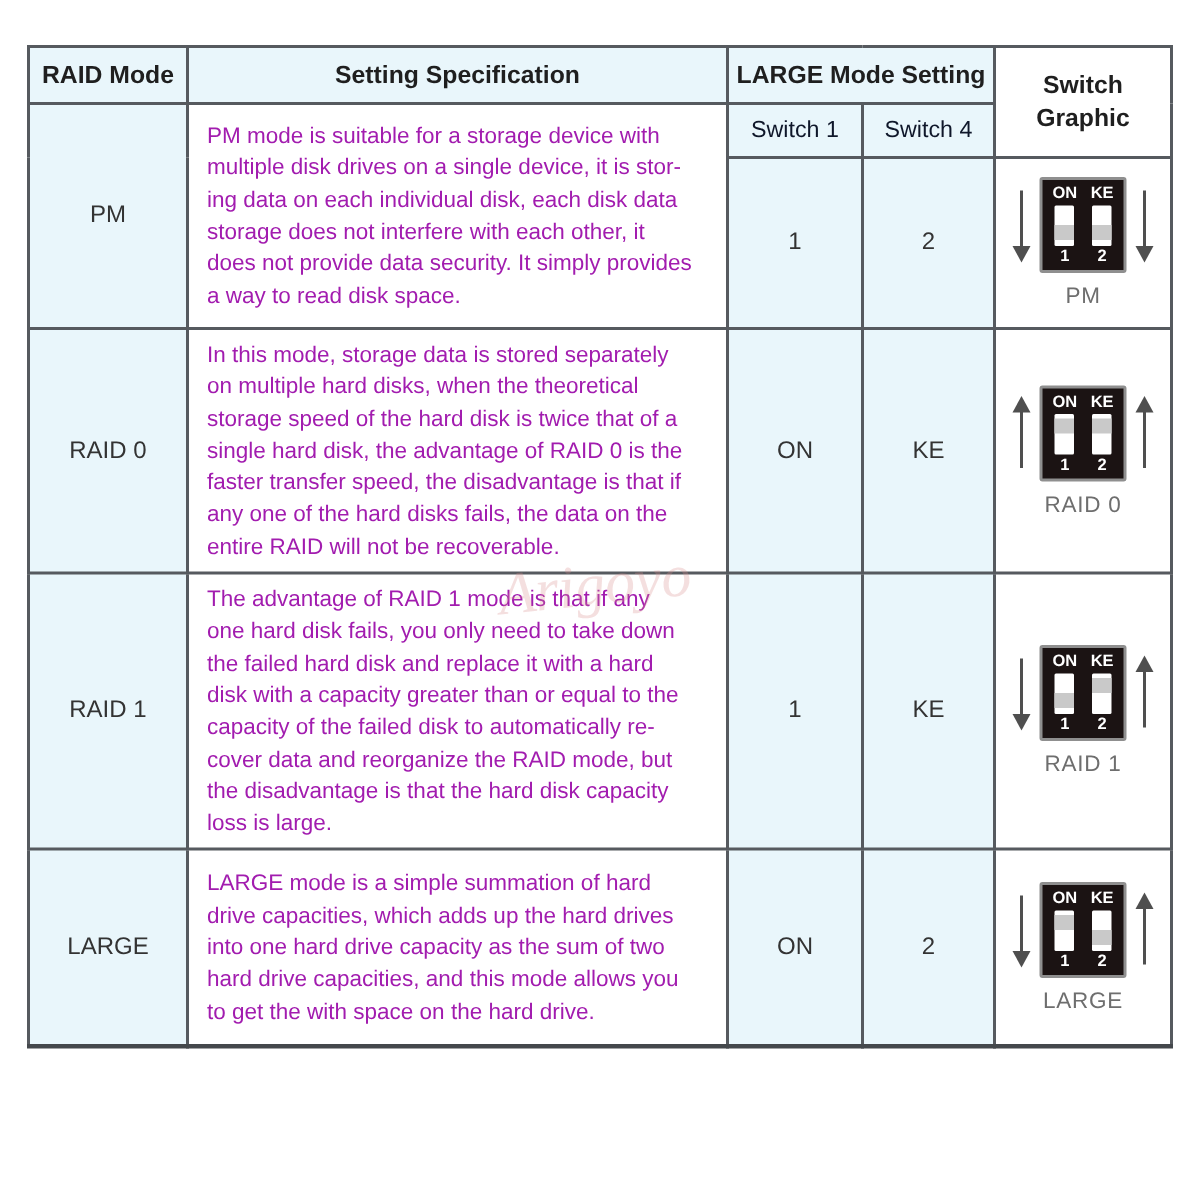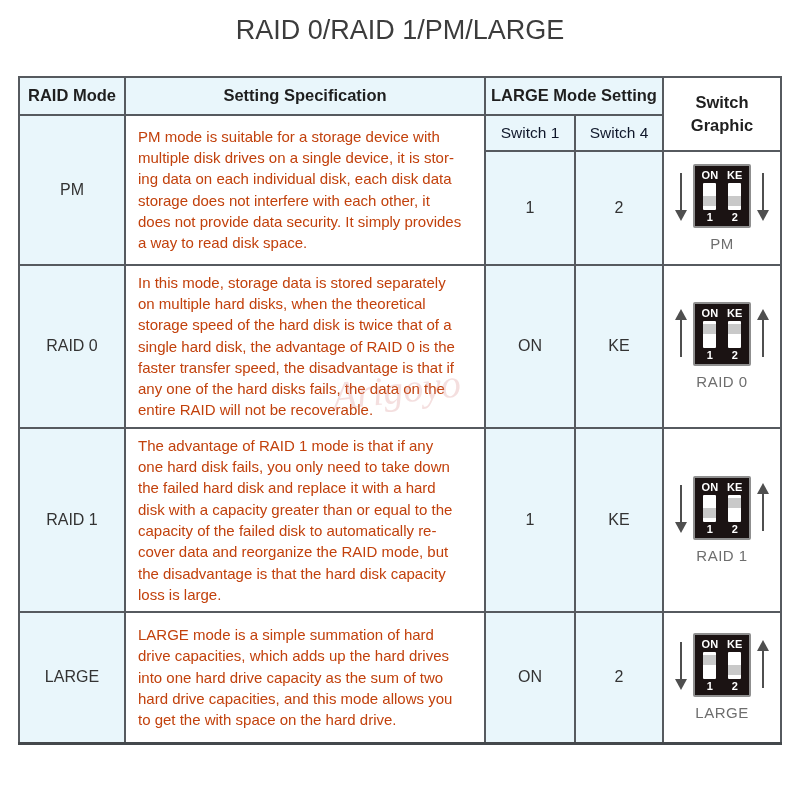--- a/index.html
+++ b/index.html
@@ -23,21 +23,21 @@
   tr.hr1 { height:38px; } tr.hr2 { height:36px; }
   tr.rowPMv { height:114px; } tr.row0 { height:155px; } tr.row1 { height:180px; } tr.rowL { height:131px; }
 
   th.main { font-weight:bold; font-size:16.5px; color:#1f1f1f; text-align:center; }
   th.sub { font-size:15.5px; font-weight:normal; color:#0f172a; text-align:center; }
   th.graphic-head { white-space:pre-line; line-height:1.35;text-align:center; }
 
   td.mode { text-align:center; font-size:16px; color:#333; }
   td.value { text-align:center; font-size:16px; color:#333; }
   td.desc {
-    text-align:left; font-size:15px; line-height:1.42; color:#c2410c;
+    text-align:left; font-size:15px; line-height:1.42; color:#a21caf;
     padding:6px 4px 6px 12px; white-space:pre-line;
   }
   td.gfx { text-align:center; }
 
   
   .dip-wrap { display:flex; align-items:center; justify-content:center; gap:5px; }
   .arrow { width:14px; height:50px; position:relative; display:inline-block; }
   .arrow::before { content:''; position:absolute; left:6px; width:2px; background:#4f4f4f; }
   .arrow.down::before { top:2px; height:38px; }
   .arrow.down::after  { content:''; position:absolute; left:1px; bottom:0;
@@ -62,21 +62,20 @@
   .watermark {
     position:absolute; left:332px; top:366px; font-family:"Liberation Serif", serif;
     font-style:italic; font-size:40px; color:#d98f8f; opacity:0.28;
     transform:rotate(-6deg); pointer-events:none;
   }
 </style>
 </head>
 <body>
 
 <div class="titlebox">
-  <div class="subtitle">RAID 0/RAID 1/PM/LARGE</div>
 </div>
 
 <table class="raid">
   <colgroup>
     <col style="width:106px">
       <col style="width:360px">
       <col style="width:90px">
       <col style="width:88px">
       <col style="width:118px">
   </colgroup>

